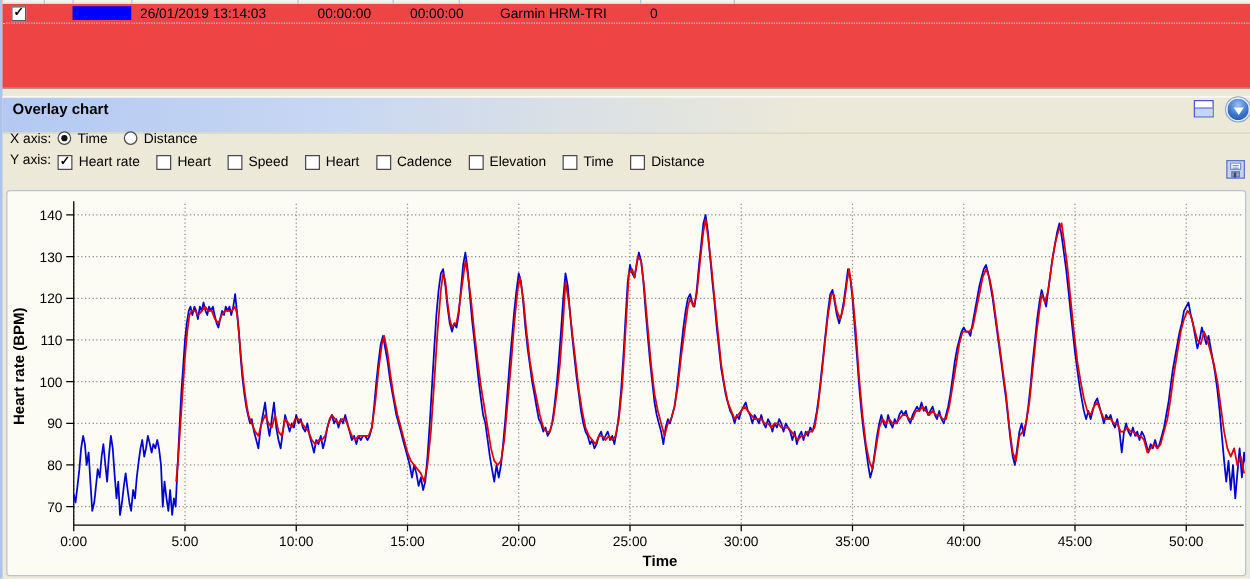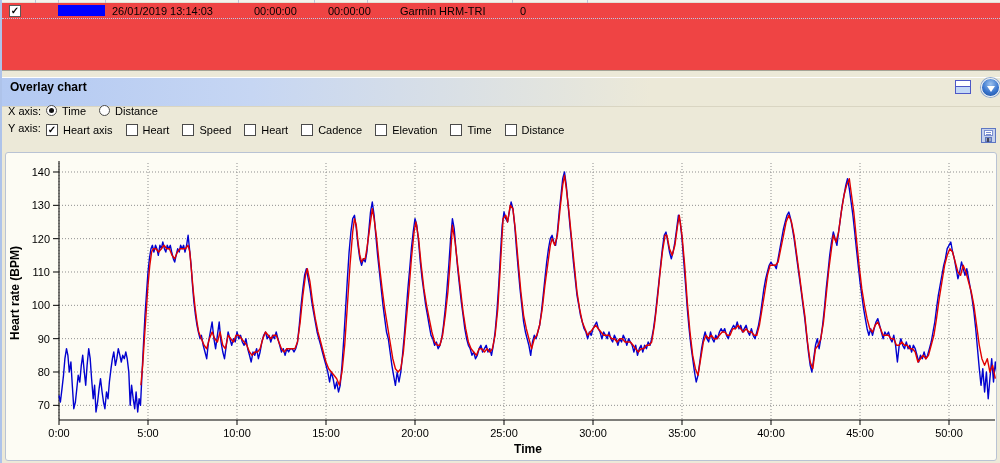--- a/index.html
+++ b/index.html
@@ -110,21 +110,21 @@
   <span class="opt">
     <span class="radio"></span>
     <span>Distance</span>
   </span>
 </div>
 
 <div class="yrow">
   <span class="axis-lbl">Y axis:</span>
   <span class="opt">
     <span class="ycb checked"></span>
-    <span>Heart axis</span>
+    <span>Heart rate</span>
   </span>
   <span class="opt">
     <span class="ycb"></span>
     <span>Heart</span>
   </span>
   <span class="opt">
     <span class="ycb"></span>
     <span>Speed</span>
   </span>
   <span class="opt">

